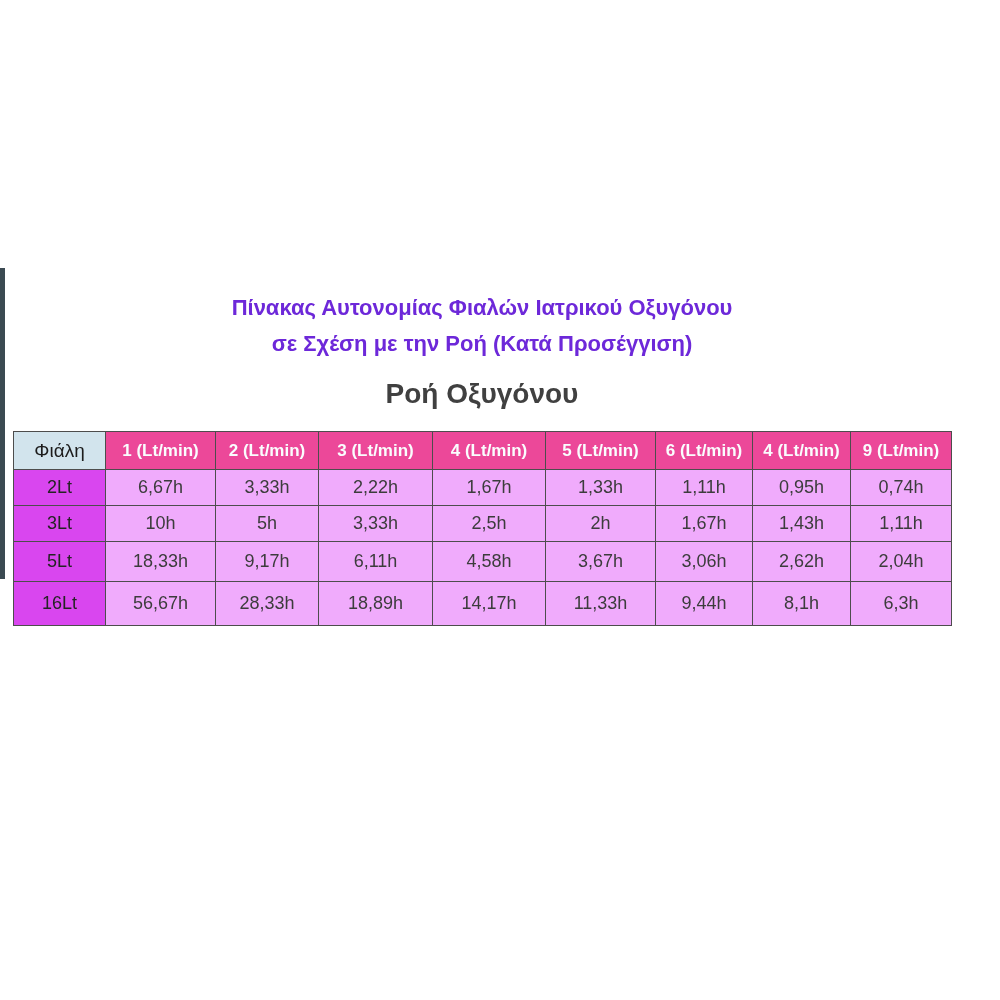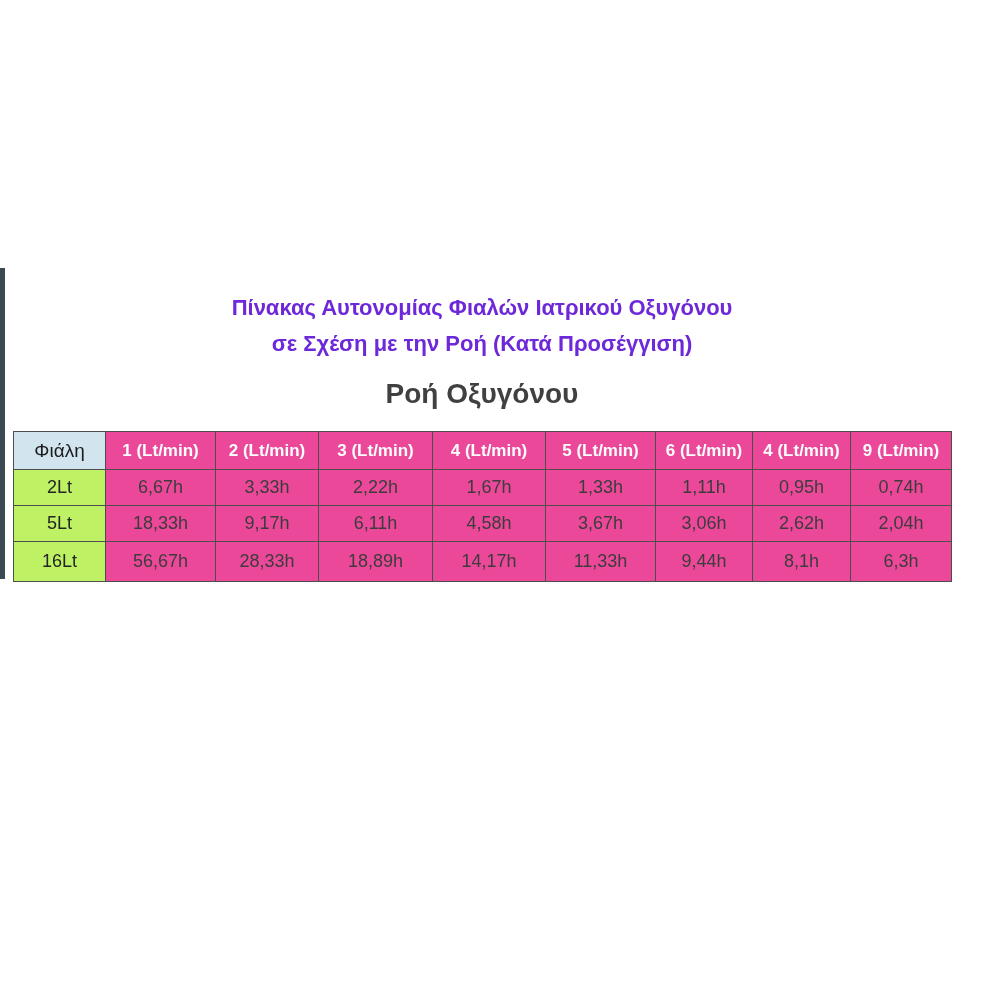--- a/index.html
+++ b/index.html
@@ -72,27 +72,27 @@
     color: #FAFDFE;
     font-size: 17px;
     font-weight: bold;
     border-left: 2px solid #FFFFFF;
     border-bottom: 2px solid #FFFFFF;
     border-top: 2px solid #5A7886;
   }
   th.flow:last-child { border-right: 1px solid #4D4D4D; }
 
   th.rowhead {
-    background: #bef264;
+    background: #d946ef;
     color: #242424;
     font-size: 18px;
     font-weight: normal;
   }
   td.value {
-    background: #ec4899;
+    background: #f0abfc;
     color: #3C3C3C;
     font-size: 18px;
   }
 </style>
 </head>
 <body>
 
 <div class="page">
 
   <div class="accent-bar"></div>
@@ -135,20 +135,31 @@
           <td class="value">6,67h</td>
           <td class="value">3,33h</td>
           <td class="value">2,22h</td>
           <td class="value">1,67h</td>
           <td class="value">1,33h</td>
           <td class="value">1,11h</td>
           <td class="value">0,95h</td>
           <td class="value">0,74h</td>
         </tr>
         <tr>
+          <th class="rowhead">3Lt</th>
+          <td class="value">10h</td>
+          <td class="value">5h</td>
+          <td class="value">3,33h</td>
+          <td class="value">2,5h</td>
+          <td class="value">2h</td>
+          <td class="value">1,67h</td>
+          <td class="value">1,43h</td>
+          <td class="value">1,11h</td>
+        </tr>
+        <tr>
           <th class="rowhead">5Lt</th>
           <td class="value">18,33h</td>
           <td class="value">9,17h</td>
           <td class="value">6,11h</td>
           <td class="value">4,58h</td>
           <td class="value">3,67h</td>
           <td class="value">3,06h</td>
           <td class="value">2,62h</td>
           <td class="value">2,04h</td>
         </tr>

